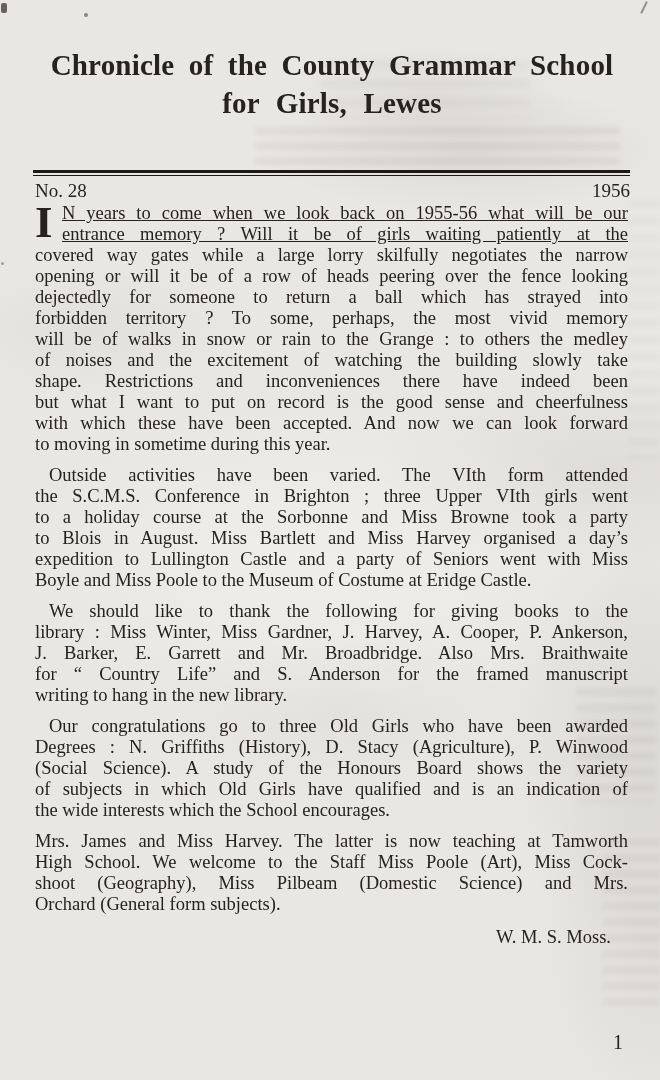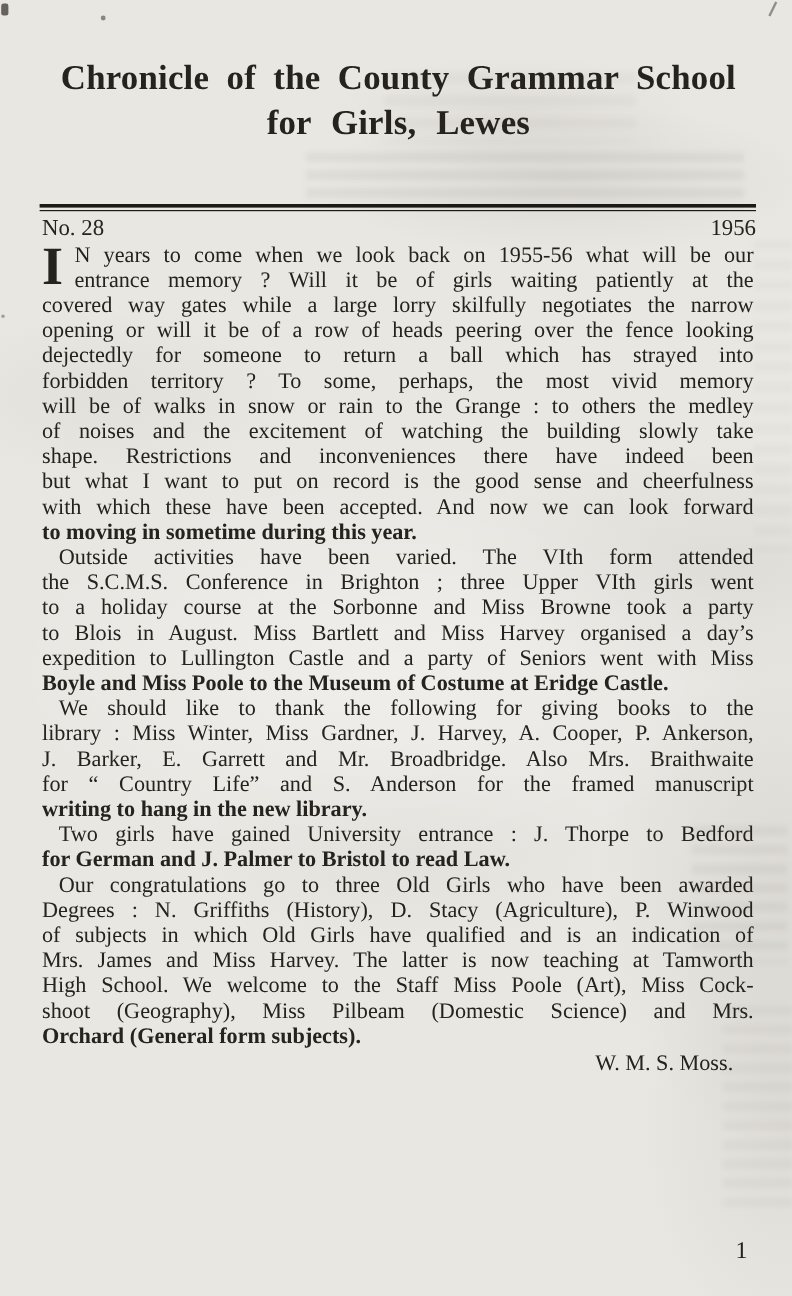--- a/index.html
+++ b/index.html
@@ -60,31 +60,31 @@
   }
 
   .rule { position: absolute; top: 170px; left: 33px; right: 30px; }
   .rule .thick { height: 3px; background: #1d1a16; }
   .rule .thin  { height: 1px; background: #1d1a16; margin-top: 2px; }
 
   .article {
     position: absolute; top: 203px; left: 35px; width: 593px;
     font-size: 18.5px; line-height: 21px;
   }
-  .para { position: relative; margin-top: 0; }
+  .para { position: relative; margin-top: 10px; }
   .para:first-child { margin-top: 0; }
   .line { text-align: justify; text-align-last: justify; }
-  .line.last { text-align-last: left; font-weight: bold; }
+  .line.last { text-align-last: left; }
   .line.first-indent { padding-left: 14px; }
-  .line.drop-indent { padding-left: 27px; }
+  .line.drop-indent { padding-left: 27px; text-decoration: underline; }
   .dropcap {
     position: absolute; left: 0; top: -3px;
     font-size: 45px; line-height: 44px; font-weight: bold;
   }
-  .signature { margin-top: 2px; text-align: right; padding-right: 17px; }
+  .signature { margin-top: 12px; text-align: right; padding-right: 17px; }
 
   .page-number { position: absolute; top: 1031px; right: 37px; font-size: 20px; }
 </style>
 </head>
 <body>
 
 <div class="page">
 
   <div class="ghost ghost-a"></div>
   <div class="ghost ghost-b"></div>
@@ -137,27 +137,25 @@
         <div class="line last">Boyle and Miss Poole to the Museum of Costume at Eridge Castle.</div>
       </div>
       <div class="para">
         <div class="line first-indent">We should like to thank the following for giving books to the</div>
         <div class="line">library :  Miss Winter, Miss Gardner, J. Harvey, A. Cooper, P. Ankerson,</div>
         <div class="line">J. Barker, E. Garrett and Mr. Broadbridge.  Also Mrs. Braithwaite</div>
         <div class="line">for “ Country Life” and S. Anderson for the framed manuscript</div>
         <div class="line last">writing to hang in the new library.</div>
       </div>
       <div class="para">
-        <div class="line first-indent">Two girls have gained University entrance :  J. Thorpe to Bedford</div>
-        <div class="line last">for German and J. Palmer to Bristol to read Law.</div>
-      </div>
-      <div class="para">
         <div class="line first-indent">Our congratulations go to three Old Girls who have been awarded</div>
         <div class="line">Degrees :  N. Griffiths (History), D. Stacy (Agriculture), P. Winwood</div>
+        <div class="line">(Social Science).  A study of the Honours Board shows the variety</div>
         <div class="line">of subjects in which Old Girls have qualified and is an indication of</div>
+        <div class="line last">the wide interests which the School encourages.</div>
       </div>
       <div class="para">
         <div class="line">Mrs. James and Miss Harvey.  The latter is now teaching at Tamworth</div>
         <div class="line">High School.  We welcome to the Staff Miss Poole (Art), Miss Cock-</div>
         <div class="line">shoot (Geography), Miss Pilbeam (Domestic Science) and Mrs.</div>
         <div class="line last">Orchard (General form subjects).</div>
       </div>
       <div class="signature">W. M. S. Moss.</div>
   </div>
 

